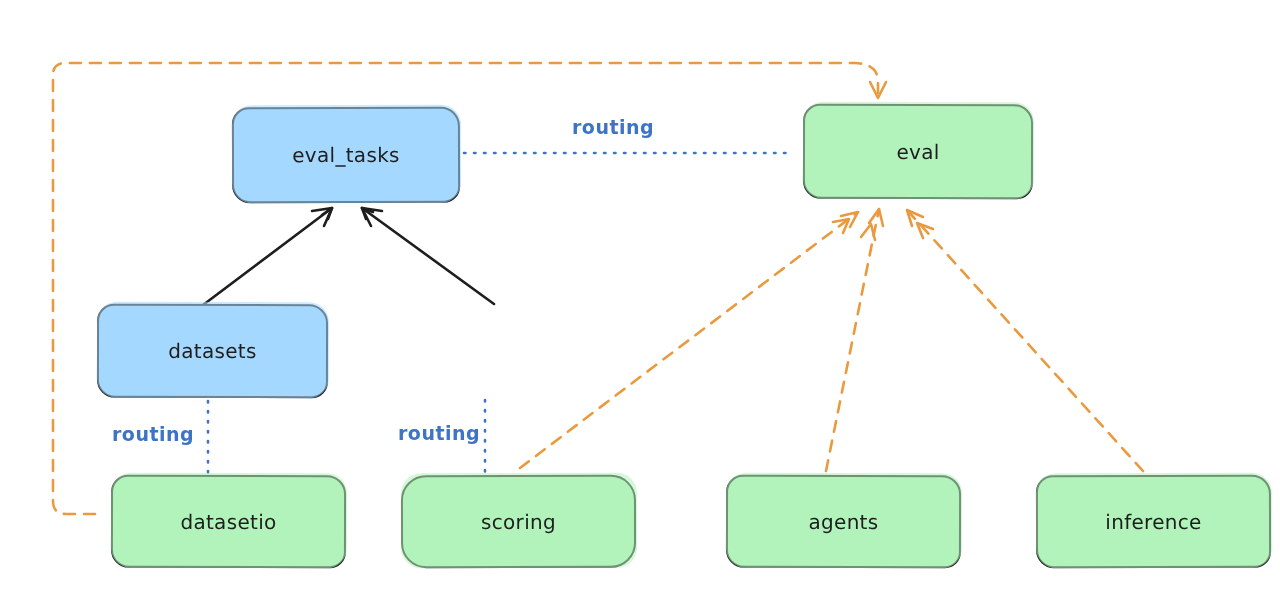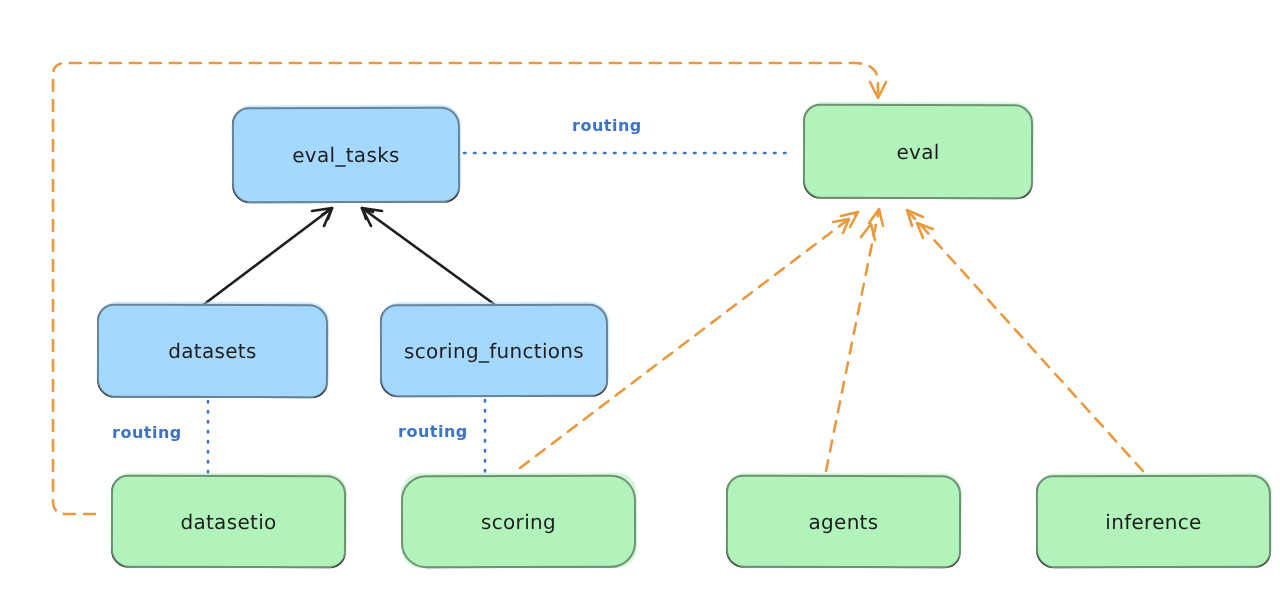--- a/index.html
+++ b/index.html
@@ -37,21 +37,21 @@
   .node-eval{left:787px;top:104px;width:230px;height:95px;transform:rotate(.12deg);}
   .node-datasets{left:97px;top:304px;width:231px;height:94px;transform:rotate(.1deg);}
   .node-scoring-functions{left:380px;top:304px;width:228px;height:93px;transform:rotate(-.12deg);}
   .node-datasetio{left:95px;top:475px;width:235px;height:93px;transform:rotate(.1deg);}
   .node-scoring{left:385px;top:475px;width:235px;height:93px;transform:rotate(-.1deg);border-radius:25px;}
   .node-agents{left:710px;top:475px;width:235px;height:93px;transform:rotate(.12deg);}
   .node-inference{left:1020px;top:475px;width:235px;height:93px;transform:rotate(-.1deg);}
 
   .edge-label{
     position:absolute;color:var(--routing-line);
-    font-size:16px;font-weight:bold;letter-spacing:.5px;z-index:3;
+    font-size:19px;font-weight:bold;letter-spacing:.5px;z-index:3;
   }
   .label-routing-top{left:572px;top:116px;}
   .label-routing-datasets{left:112px;top:423px;}
   .label-routing-scoring{left:398px;top:422px;}
 
   .edge-black{stroke:var(--dependency-arrow);stroke-width:2.6;fill:none;stroke-linecap:round;stroke-linejoin:round;}
   .edge-blue{stroke:var(--routing-line);stroke-width:2.6;fill:none;stroke-linecap:round;stroke-dasharray:1.5 8.5;}
   .edge-orange{stroke:var(--provider-arrow);stroke-width:2.6;fill:none;stroke-linecap:round;stroke-linejoin:round;stroke-dasharray:11 9;}
   .head{stroke-dasharray:none;}
 </style>
@@ -97,23 +97,20 @@
       <path class="edge-orange head" d="M 923 238 L 917 223 L 933 229" stroke-width="2"></path>
     </g>
   </svg>
 
   <div class="node node-blue node-eval-tasks">
     <span>eval_tasks</span>
   </div>
   <div class="node node-blue node-datasets">
     <span>datasets</span>
   </div>
-  <div class="node node-blue node-scoring-functions">
-    <span>scoring_functions</span>
-  </div>
 
   <div class="node node-green node-eval">
     <span>eval</span>
   </div>
   <div class="node node-green node-datasetio">
     <span>datasetio</span>
   </div>
   <div class="node node-green node-scoring">
     <span>scoring</span>
   </div>

